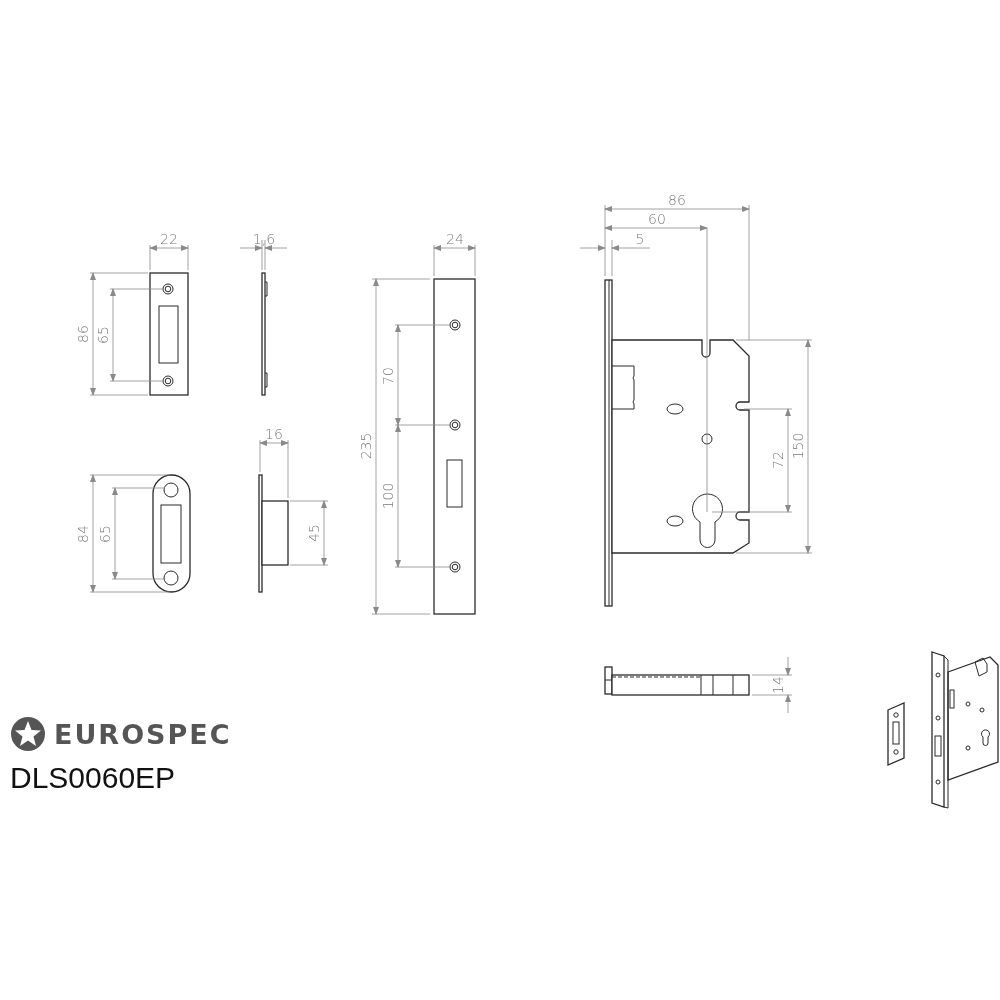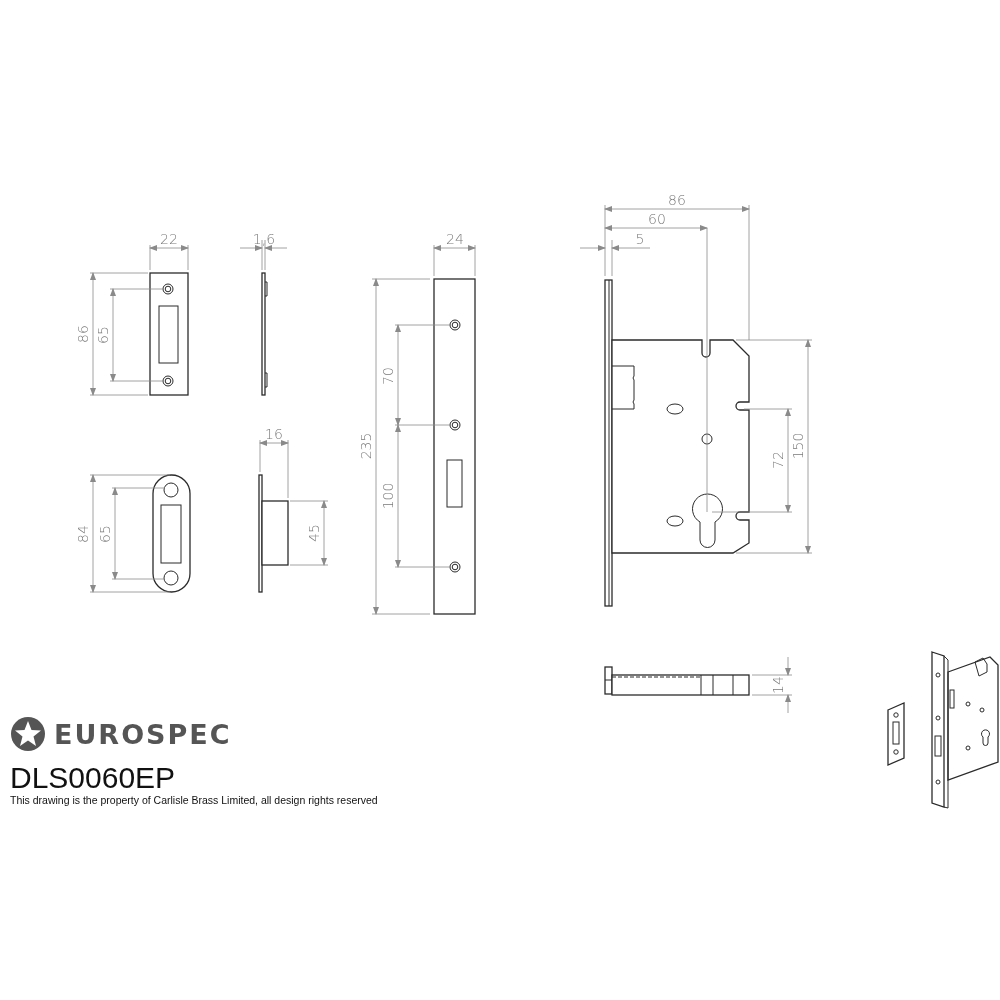--- a/index.html
+++ b/index.html
@@ -198,14 +198,13 @@
 
 <div class="title-block">
   <div class="brand">
     <svg class="brand-logo" viewBox="0 0 36 36">
       <circle cx="18" cy="18" r="17" fill="#555"></circle>
       <path d="M18,5 L21.5,14 L31,14.5 L23.5,20.5 L26,30 L18,24.5 L10,30 L12.5,20.5 L5,14.5 L14.5,14 Z" fill="#fff"></path>
     </svg>
     <span class="brand-name">EUROSPEC</span>
   </div>
   <div class="product-code">DLS0060EP</div>
-  <div class="rights">This drawing is the property of Carlisle Brass Limited, all design rights reserved</div>
 </div>
 
 </body></html>

